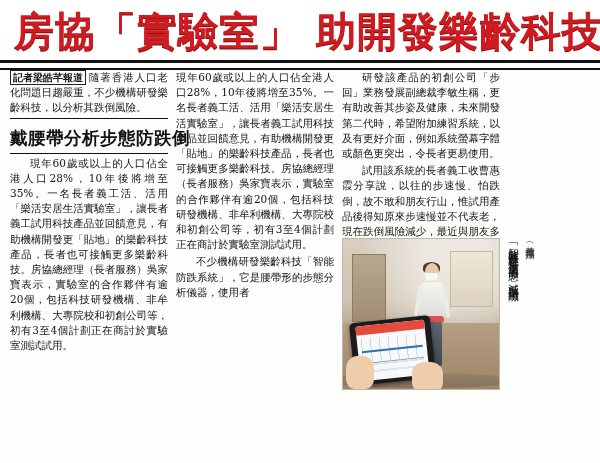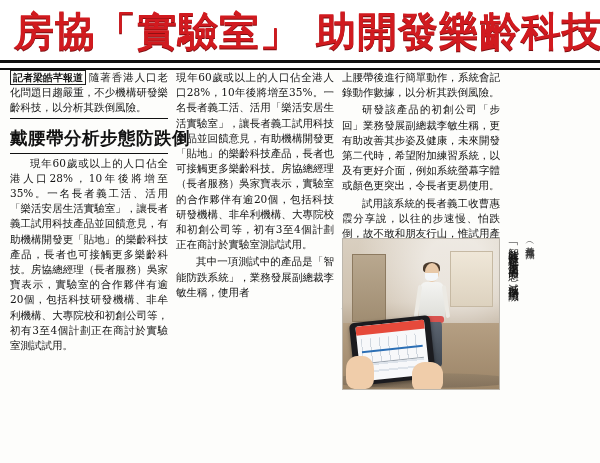--- a/index.html
+++ b/index.html
@@ -352,27 +352,26 @@
 
       <div class="body-text">
         <p>現年60歲或以上的人口佔全港人口28%，10年後將增至35%。一名長者義工活、活用「樂活安居生活實驗室」，讓長者義工試用科技產品並回饋意見，有助機構開發更「貼地」的樂齡科技產品，長者也可接觸更多樂齡科技。房協總經理（長者服務）吳家寶表示，實驗室的合作夥伴有逾20個，包括科技研發機構、非牟利機構、大專院校和初創公司等，初有3至4個計劃正在商討於實驗室測試試用。</p>
 
       </div>
     </div>
 
     <div class="col col-b">
       <div class="body-text">
         <p class="noindent">現年60歲或以上的人口佔全港人口28%，10年後將增至35%。一名長者義工活、活用「樂活安居生活實驗室」，讓長者義工試用科技產品並回饋意見，有助機構開發更「貼地」的樂齡科技產品，長者也可接觸更多樂齡科技。房協總經理（長者服務）吳家寶表示，實驗室的合作夥伴有逾20個，包括科技研發機構、非牟利機構、大專院校和初創公司等，初有3至4個計劃正在商討於實驗室測試試用。</p>
-        <p>其中一項測試中的產品是「智能防跌系統」，業務發展副總裁李敏生稱，使用者</p>
+        <p>不少機構研發樂齡科技「智能防跌系統」，它是腰帶形的步態分析儀器，使用者</p>
       </div>
     </div>
 
     <div class="col col-c">
       <div class="body-text">
-        <p class="noindent">上腰帶後進行簡單動作，系統會記錄動作數據，以分析其跌倒風險。</p>
         <p>研發該產品的初創公司「步回」業務發展副總裁李敏生稱，更有助改善其步姿及健康，未來開發第二代時，希望附加練習系統，以及有更好介面，例如系統螢幕字體或顏色更突出，令長者更易使用。</p>
         <p>試用該系統的長者義工收曹惠霞分享說，以往的步速慢、怕跌倒，故不敢和朋友行山，惟試用產品後得知原來步速慢並不代表老，現在跌倒風險減少，最近與朋友多次登高，例如她現在能做簡單運動、大步走等，以改善步姿，現時情況有改善，終可和朋友遊山玩水，再展笑顏。</p>
       </div>
     </div>
 
   </div>
 
   <div class="photo-wrap">
     <div class="photo">
       <div class="room-door"></div>

